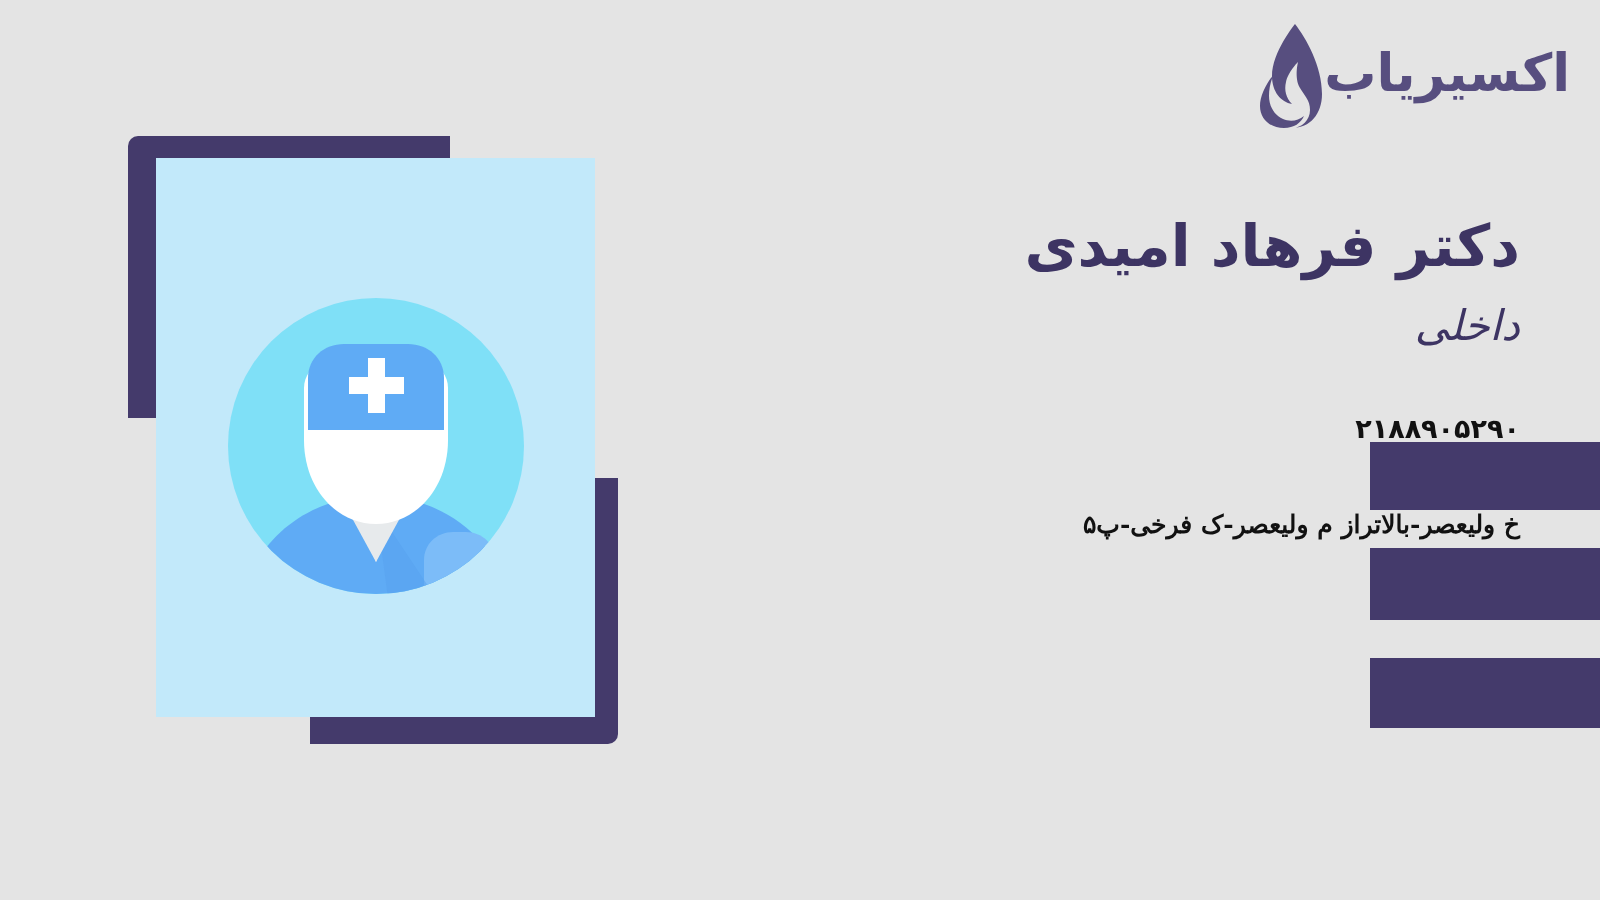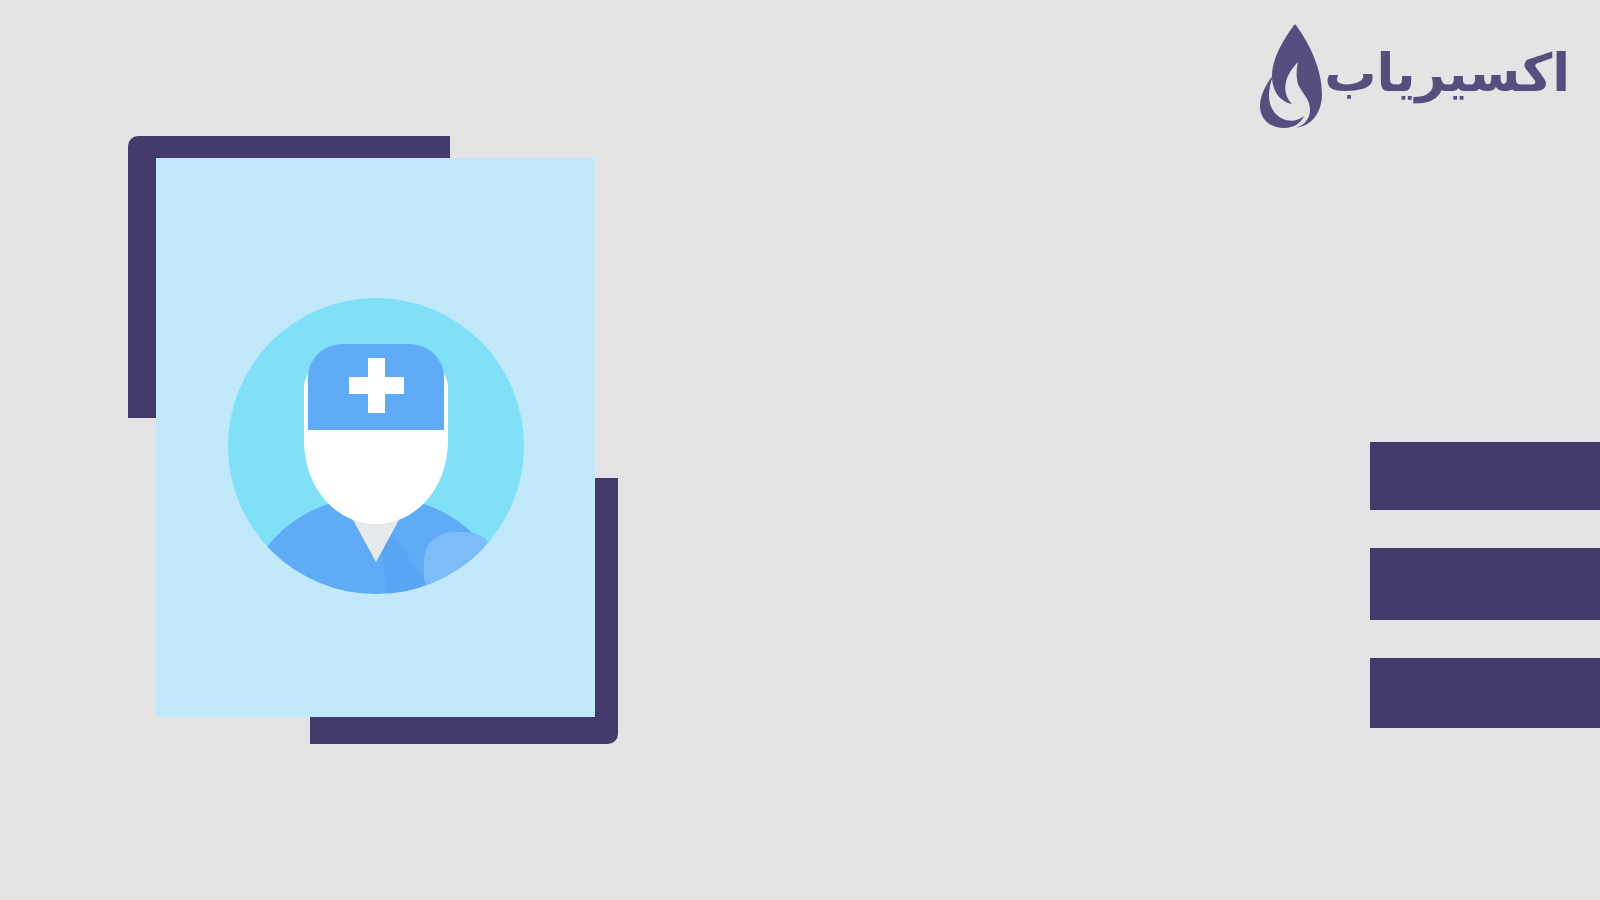--- a/index.html
+++ b/index.html
@@ -192,18 +192,24 @@
 
       <path d="M152 220 C152 200 168 186 188 186 L252 186 C272 186 288 200 288 220 L288 272 L152 272 Z" fill="#5fabf5"></path>
 
       <g>
         <rect x="212" y="200" width="17" height="55" fill="#ffffff"></rect>
         <rect x="193" y="219" width="55" height="17" fill="#ffffff"></rect>
       </g>
     </svg>
   </div>
 
+  <div class="info">
+    <h1 class="doc-name">دکتر فرهاد امیدی</h1>
+    <div class="doc-specialty">داخلی</div>
+    <div class="doc-phone">۲۱۸۸۹۰۵۲۹۰</div>
+    <div class="doc-address">خ ولیعصر-بالاتراز م ولیعصر-ک فرخی-پ۵</div>
+  </div>
 
   <div class="bar bar-1"></div>
   <div class="bar bar-2"></div>
   <div class="bar bar-3"></div>
 
 </div>
 
 </body></html>

